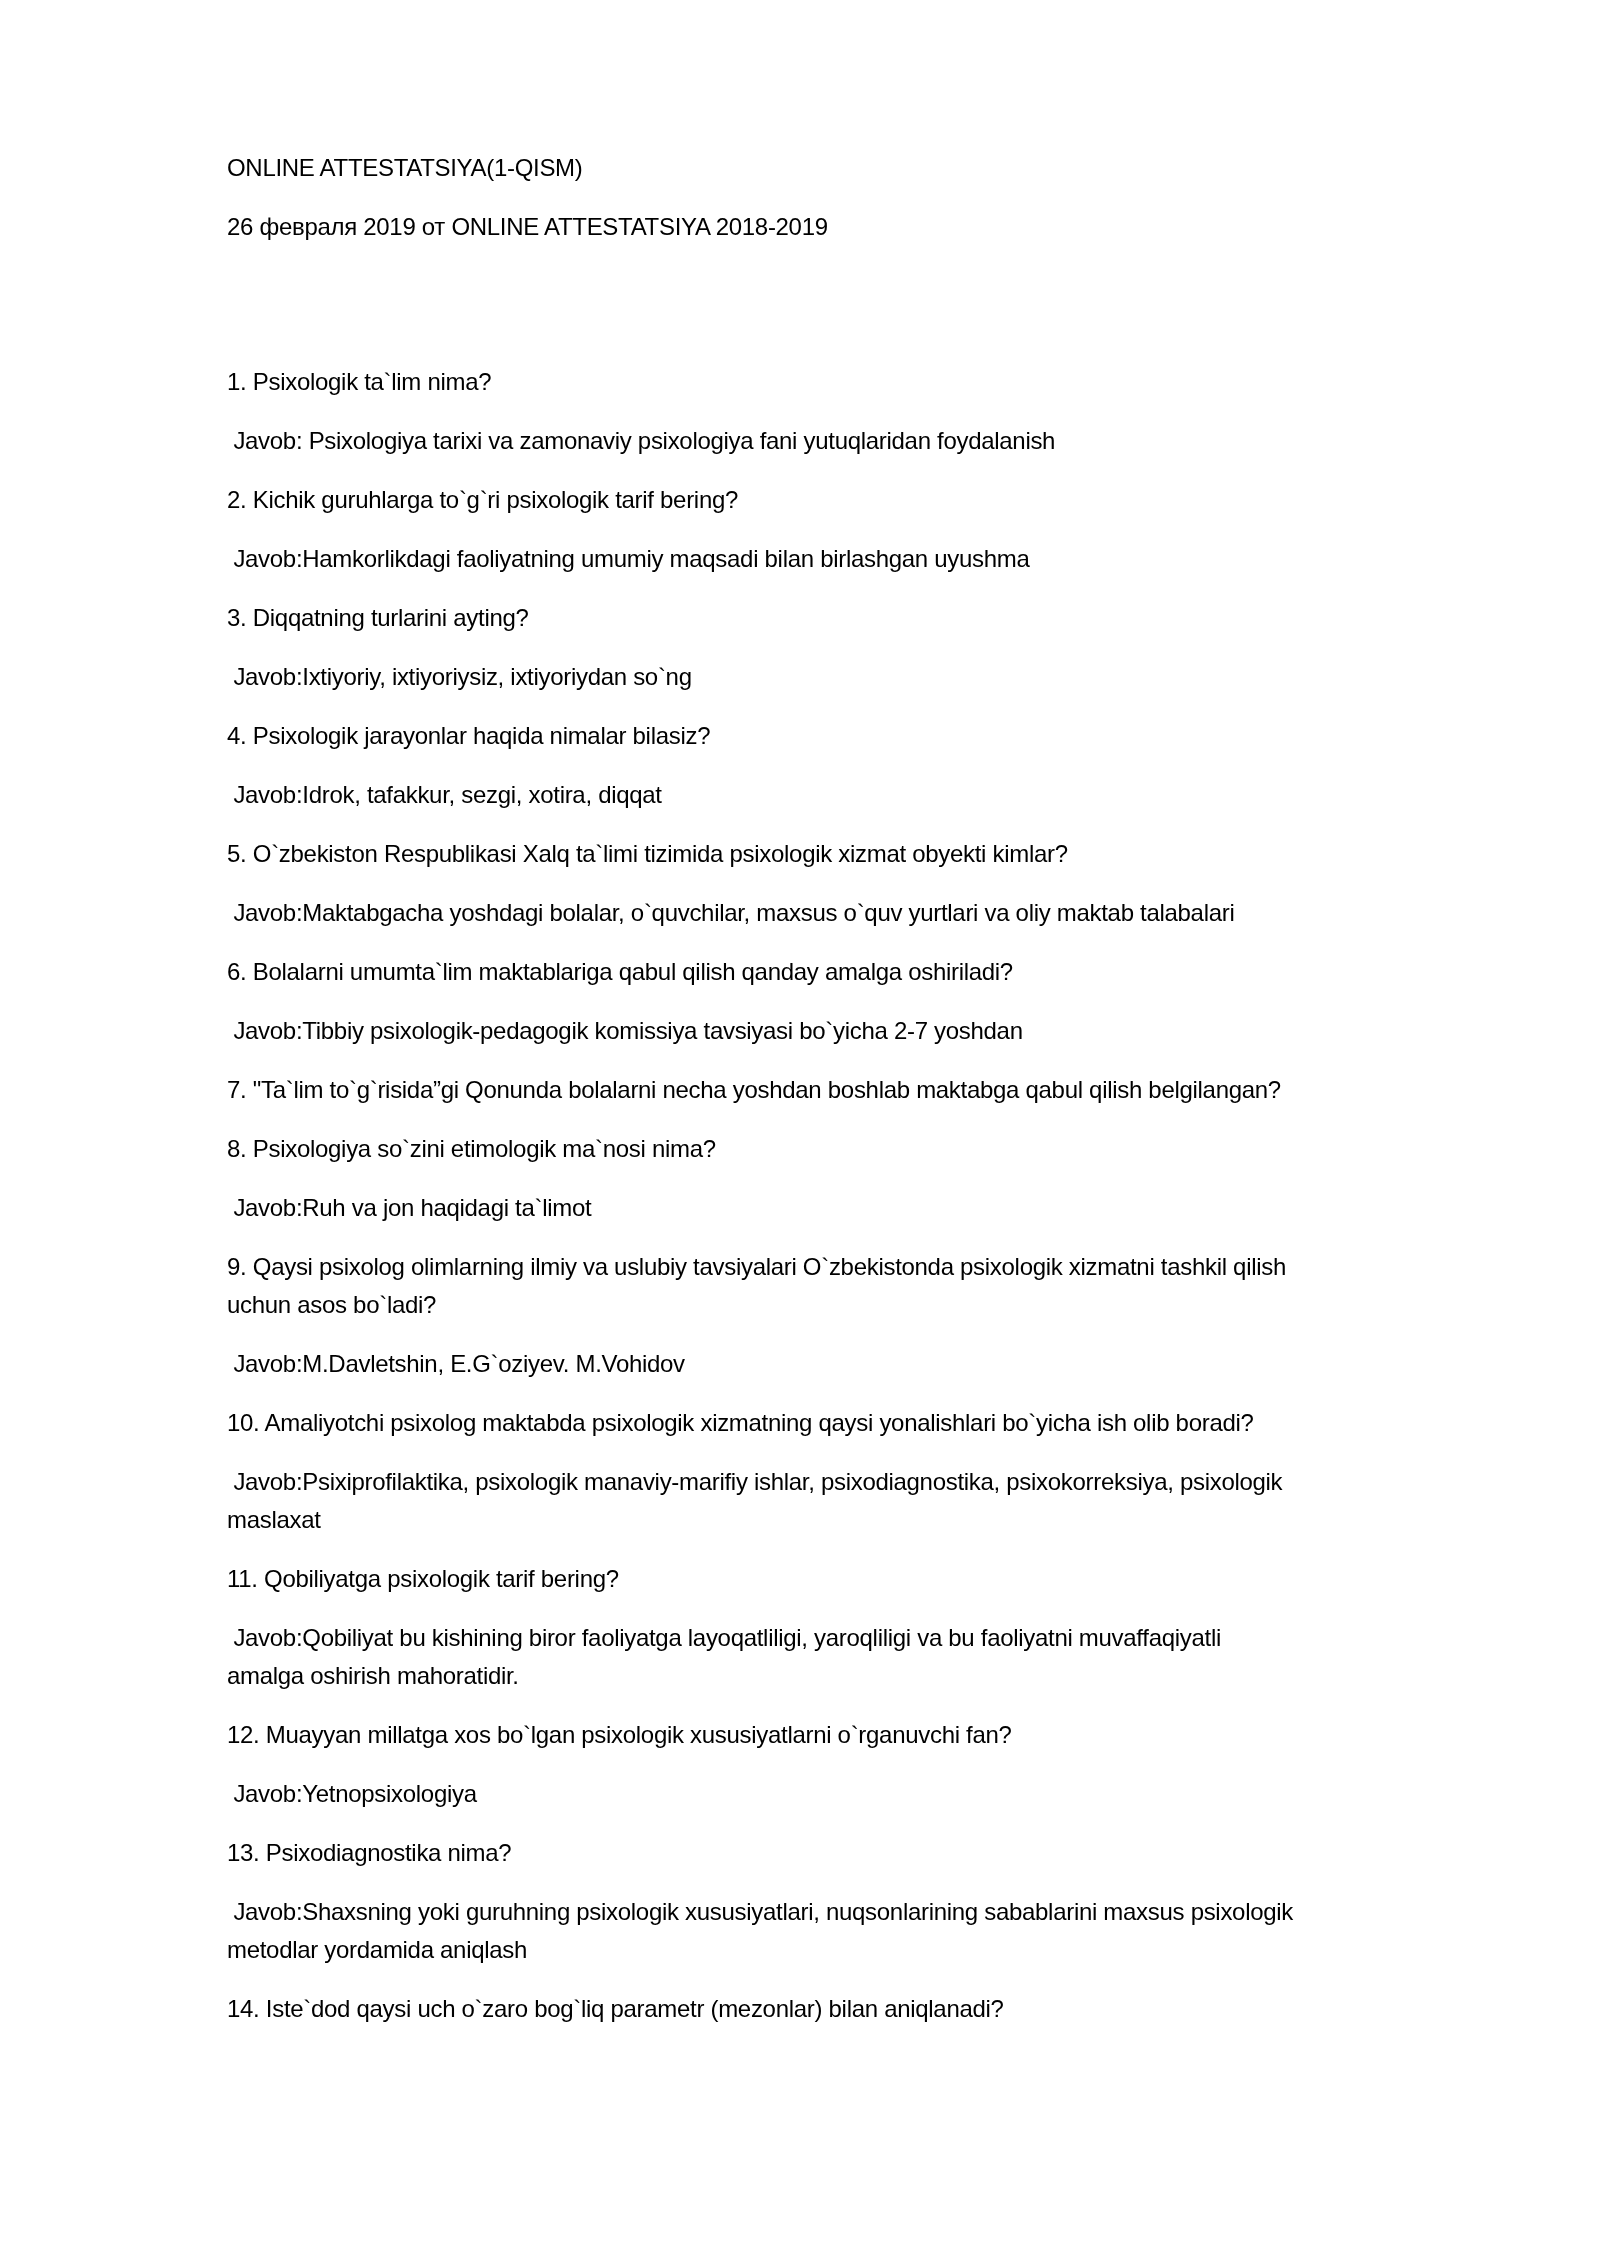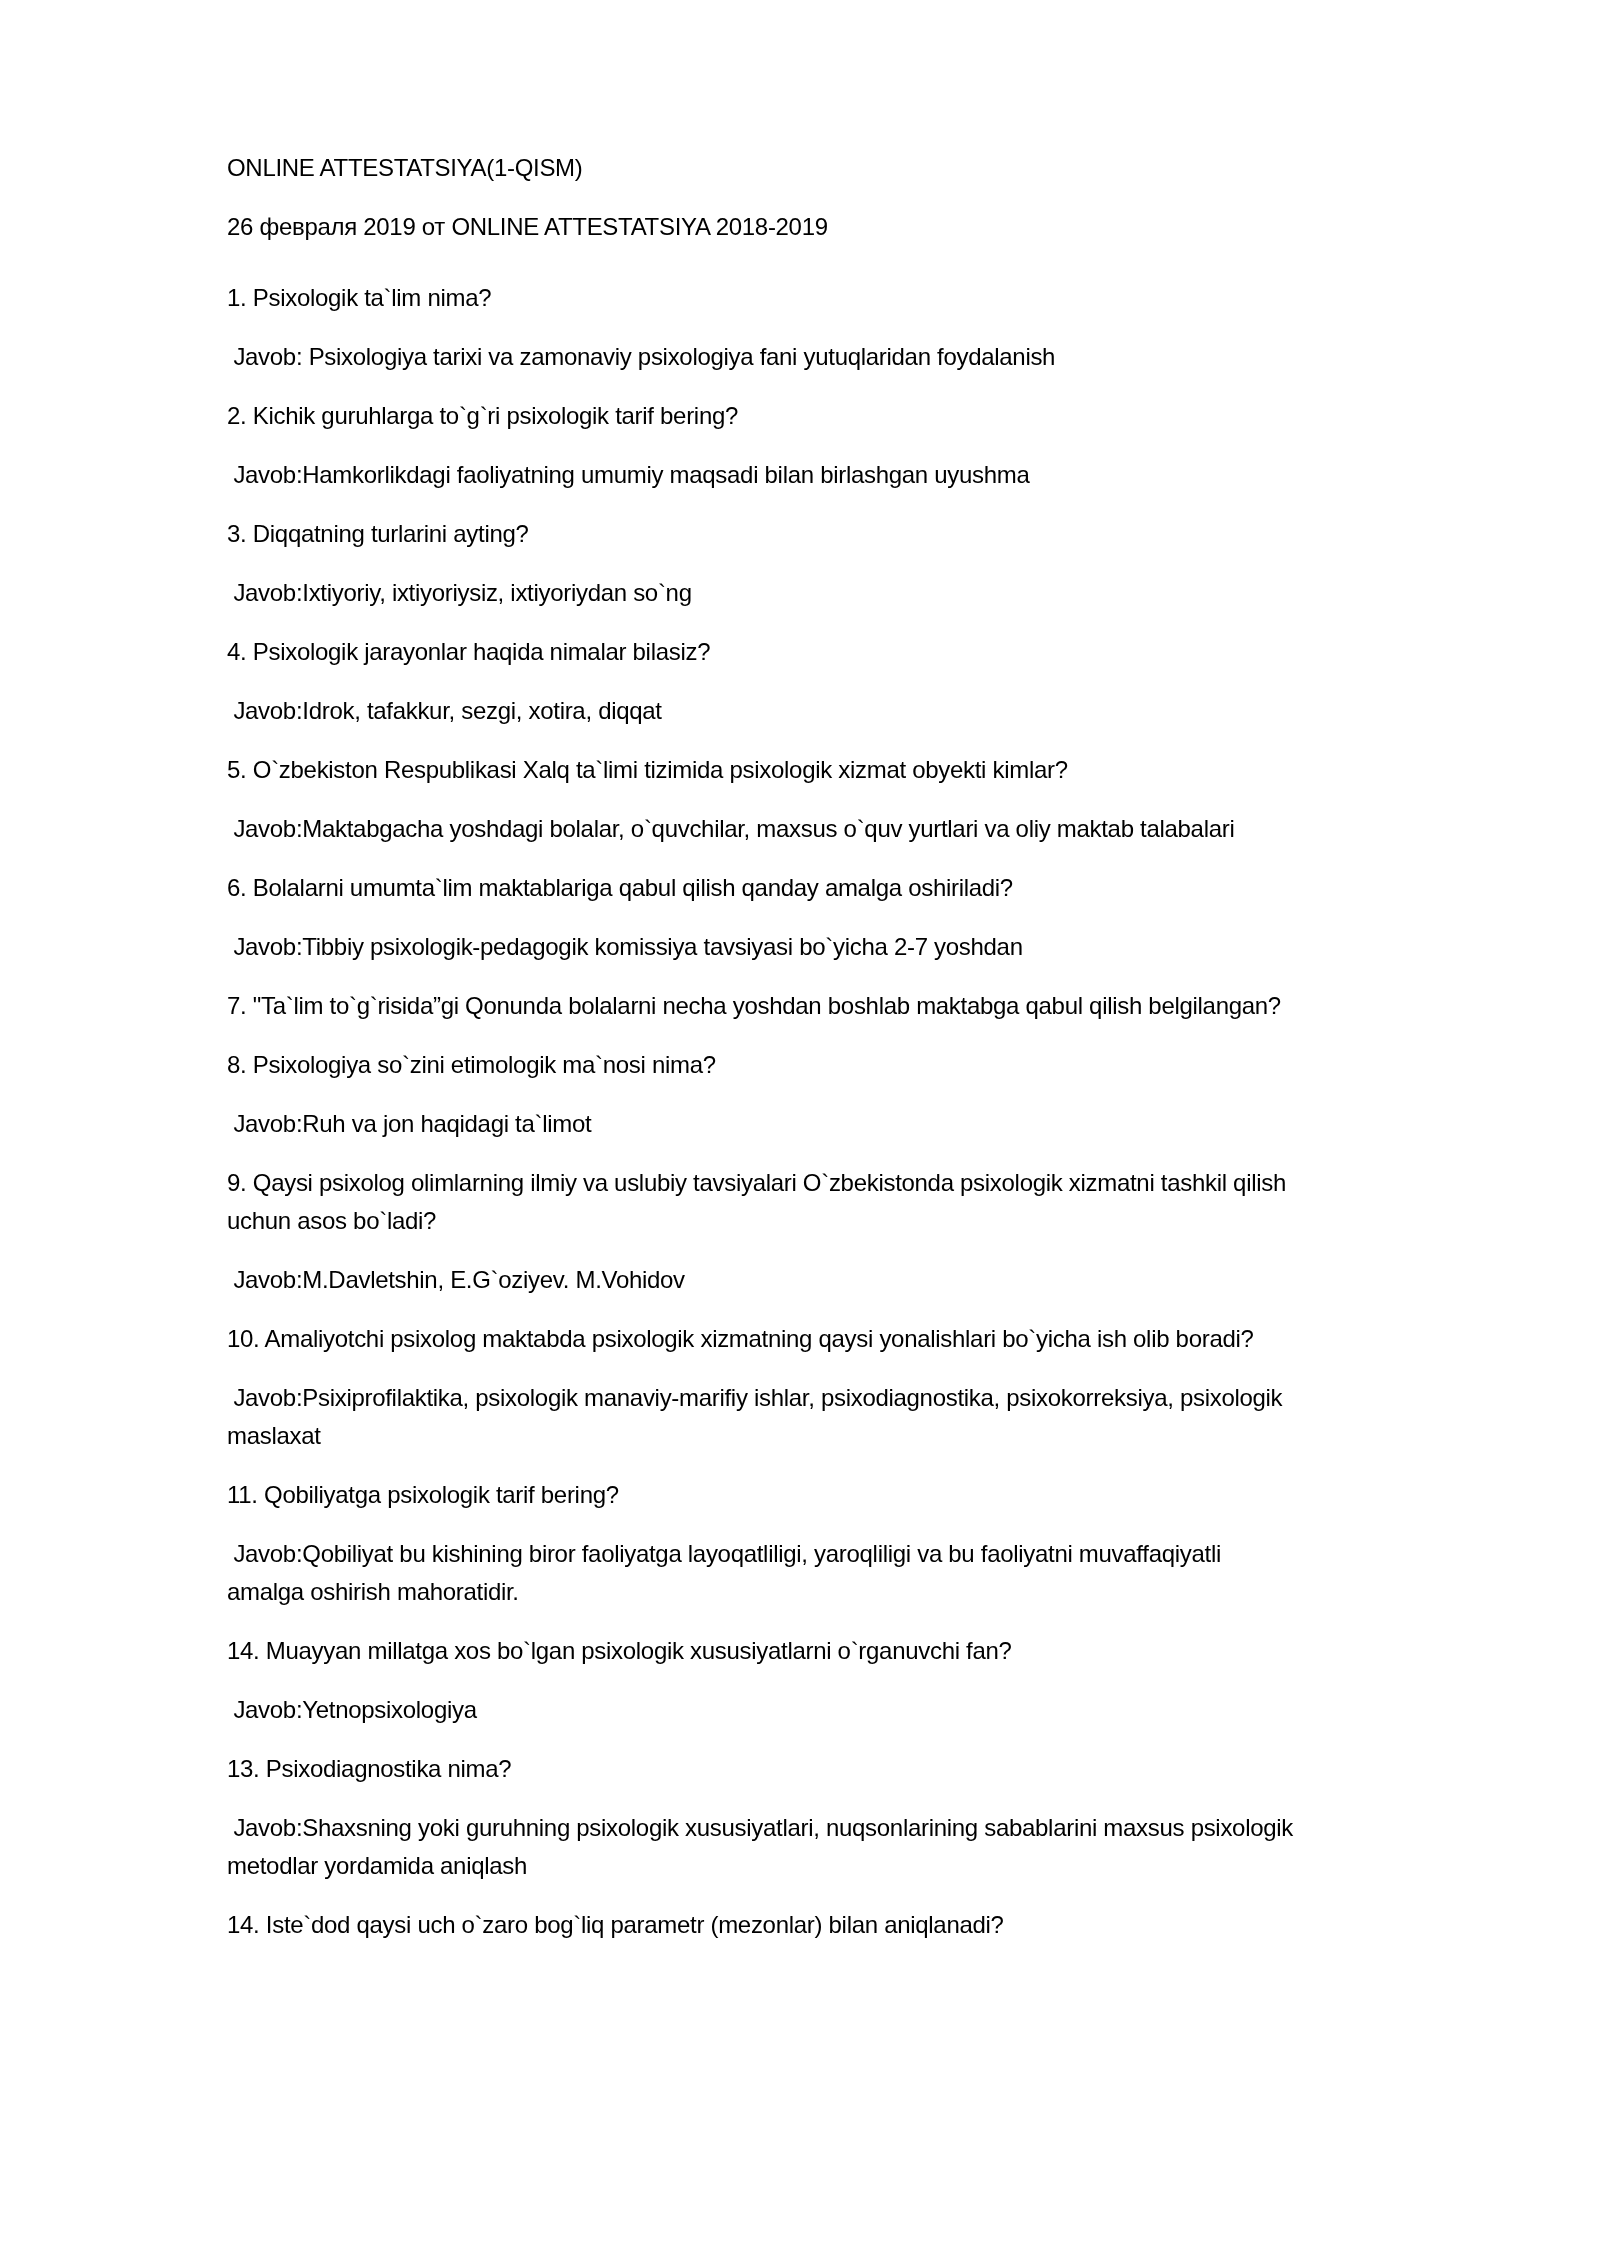--- a/index.html
+++ b/index.html
@@ -23,21 +23,21 @@
   }
   .doc p {
     margin: 0 0 21px 0;
     font-size: 24px;
     line-height: 38px;
     letter-spacing: -0.3px;
     white-space: pre-wrap;
     color: #000000;
   }
   .doc p.doc-date {
-    margin-bottom: 33px; 
+    margin-bottom: 117px; 
   }
 </style>
 </head>
 <body>
 
 <div class="doc">
   <p class="doc-title">ONLINE ATTESTATSIYA(1-QISM)</p>
   <p class="doc-date">26 февраля 2019 от ONLINE ATTESTATSIYA 2018-2019</p>
   <div id="qa-list">
   <div class="qa-item">
@@ -91,21 +91,21 @@
 maslaxat</p>
   </div>
 
   <div class="qa-item">
     <p>11. Qobiliyatga psixologik tarif bering?</p>
     <p> Javob:Qobiliyat bu kishining biror faoliyatga layoqatliligi, yaroqliligi va bu faoliyatni muvaffaqiyatli
 amalga oshirish mahoratidir.</p>
   </div>
 
   <div class="qa-item">
-    <p>14. Muayyan millatga xos bo`lgan psixologik xususiyatlarni o`rganuvchi fan?</p>
+    <p>12. Muayyan millatga xos bo`lgan psixologik xususiyatlarni o`rganuvchi fan?</p>
     <p> Javob:Yetnopsixologiya</p>
   </div>
 
   <div class="qa-item">
     <p>13. Psixodiagnostika nima?</p>
     <p> Javob:Shaxsning yoki guruhning psixologik xususiyatlari, nuqsonlarining sabablarini maxsus psixologik
 metodlar yordamida aniqlash</p>
   </div>
 
   <div class="qa-item">

